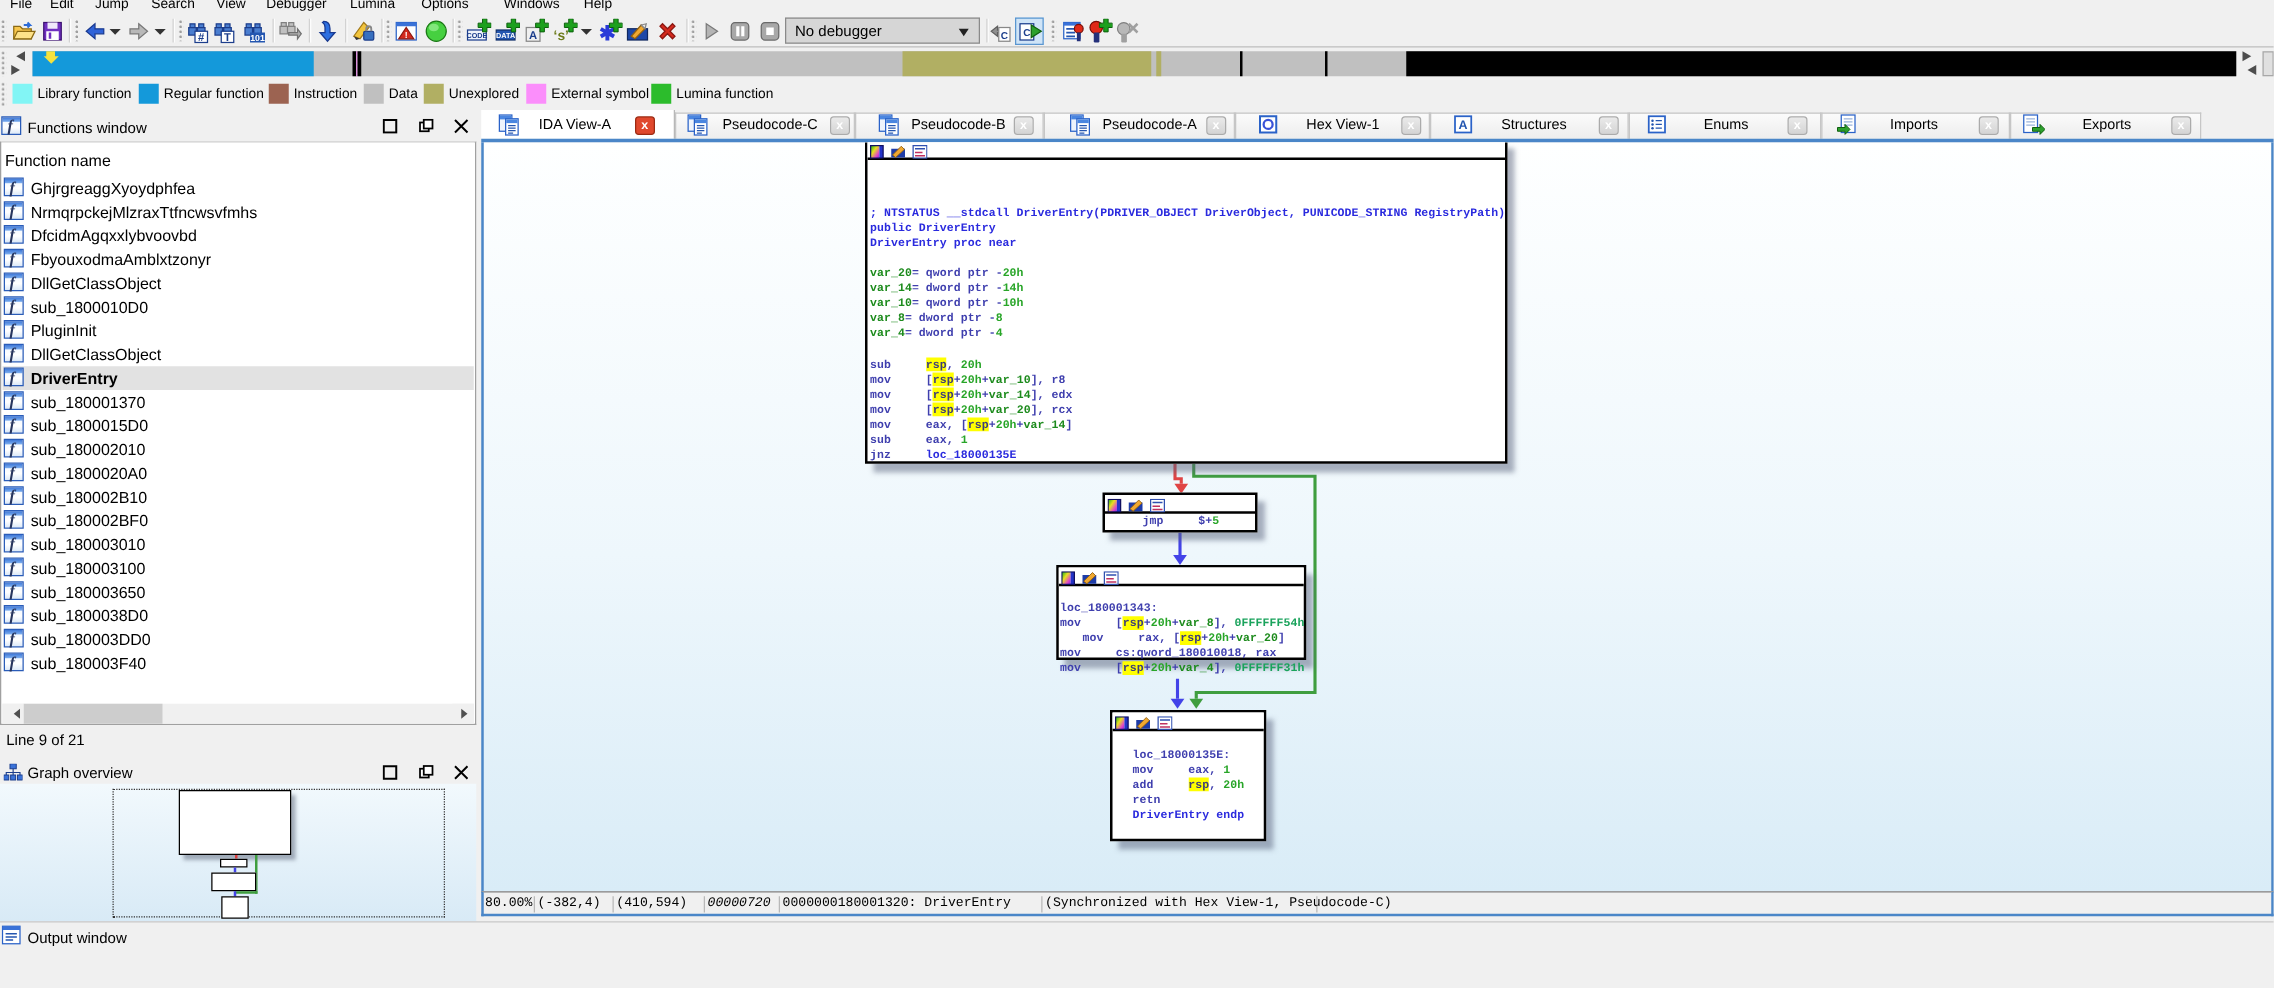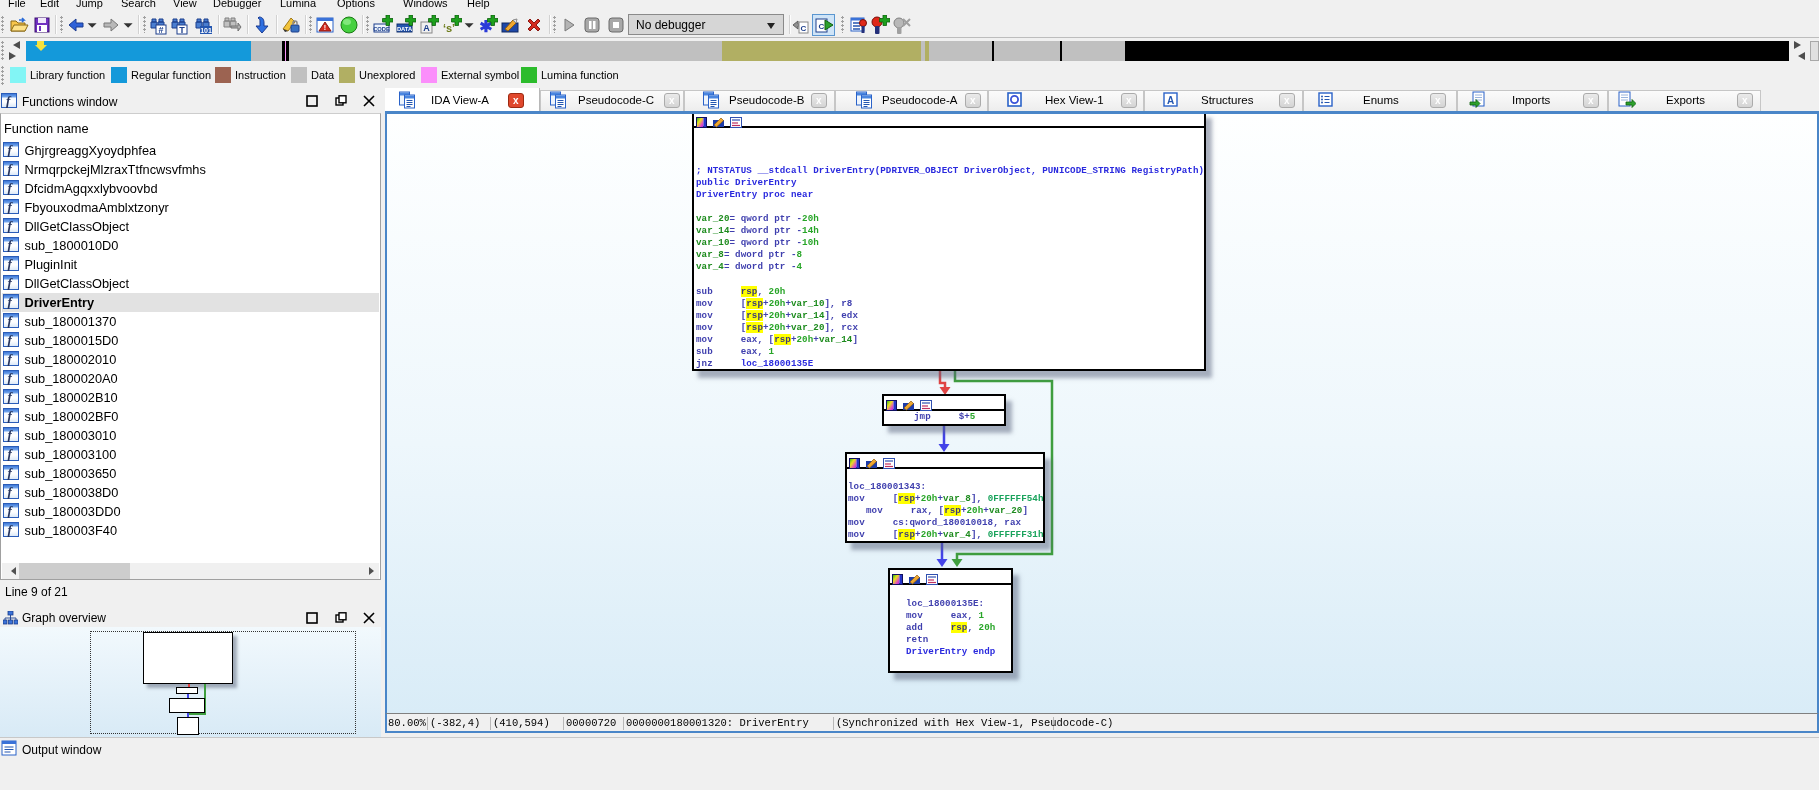--- a/index.html
+++ b/index.html
@@ -555,21 +555,21 @@
             <rect x="0.5" y="0.5" width="10" height="10" fill="none" stroke="#101060"></rect>
             <rect x="17" y="3" width="11" height="7" fill="#1e3ca8"></rect>
             <path d="M18 8 L25 1 L27.5 3.5 L20.5 10 Z" fill="#f0a830" stroke="#905f10" stroke-width="0.7"></path>
             <rect x="34.5" y="0.5" width="11" height="10" fill="#fff" stroke="#3050b0"></rect>
             <path d="M36 3 h8" stroke="#3050b0" stroke-width="1.2"></path>
             <path d="M36 6 h6" stroke="#c03060" stroke-width="1.2"></path>
             <path d="M36 8.5 h8" stroke="#c03060" stroke-width="1.2"></path>
           </svg></div>
 <div class="code abs" style="left:30px;top:15.4px;"><span class="n">jmp     $+</span><span class="num">5</span></div>
 </div>
-<div class="abs" style="left:458px;top:338px;width:200px;height:91px;background:#fff;border:2px solid #000;box-shadow:6px 7px 4px rgba(90,100,125,0.5);">
+<div class="abs" style="left:458px;top:338px;width:200px;height:76px;background:#fff;border:2px solid #000;box-shadow:6px 7px 4px rgba(90,100,125,0.5);">
 <div class="abs" style="left:0;top:0;width:196px;height:15px;border-bottom:2px solid #000;background:#fff;"></div>
 <div class="abs" style="left:2px;top:1px;width:46px;height:11px;"><svg width="46" height="11" viewBox="0 0 46 11">
             <defs>
               <linearGradient id="pal" x1="0" y1="0" x2="1" y2="1">
                 <stop offset="0" stop-color="#18b018"></stop>
                 <stop offset="0.4" stop-color="#e8e020"></stop>
                 <stop offset="0.75" stop-color="#e048c8"></stop>
                 <stop offset="1" stop-color="#8828e0"></stop>
               </linearGradient>
             </defs>
@@ -614,21 +614,21 @@
 <div class="code abs" style="left:16px;top:40.1px;"><span class="n">mov     eax, </span><span class="num">1</span></div>
 <div class="code abs" style="left:16px;top:52.2px;"><span class="n">add     </span><span class="hl">rsp</span><span class="n">, </span><span class="num">20h</span></div>
 <div class="code abs" style="left:16px;top:64.3px;"><span class="n">retn</span></div>
 <div class="code abs" style="left:16px;top:76.39999999999999px;"><span class="b">DriverEntry endp</span></div>
 </div>
 </div>
 <div class="abs" style="left:0;top:625px;width:1434px;height:20px;background:#f0f0f0;border:2px solid #4a86c8;border-top:1px solid #808080;">
 <div class="abs mono" style="left:1px;top:3px;width:40px;height:13px;border-right:1px solid #b8b8b8;font-size:10.5px;color:#000;white-space:pre;">80.00%</div>
 <div class="abs mono" style="left:43px;top:3px;width:61px;height:13px;border-right:1px solid #b8b8b8;font-size:10.5px;color:#000;white-space:pre;">(-382,4)</div>
 <div class="abs mono" style="left:106px;top:3px;width:71px;height:13px;border-right:1px solid #b8b8b8;font-size:10.5px;color:#000;white-space:pre;">(410,594)</div>
-<div class="abs mono" style="left:179px;top:3px;width:58px;height:13px;border-right:1px solid #b8b8b8;font-size:10.5px;color:#000;white-space:pre;">00000720</div>
+<div class="abs mono" style="left:179px;top:3px;width:58px;height:13px;border-right:1px solid #b8b8b8;font-size:10.5px;color:#000;white-space:pre;font-style:italic;">00000720</div>
 <div class="abs mono" style="left:239px;top:3px;width:208px;height:13px;border-right:1px solid #b8b8b8;font-size:10.5px;color:#000;white-space:pre;">0000000180001320: DriverEntry</div>
 <div class="abs mono" style="left:449px;top:3px;width:218px;height:13px;border-right:1px solid #b8b8b8;font-size:10.5px;color:#000;white-space:pre;">(Synchronized with Hex View-1, Pseudocode-C)</div>
 </div>
 </div>
 <div class="abs" style="left:0;top:737px;width:1819px;height:53px;">
 <div class="abs" style="left:0;top:0;width:1819px;height:22px;background:#f0f0f0;border-top:1px solid #c8c8c8;">
 <svg class="abs" style="left:1px;top:2px;" width="16" height="16" viewBox="0 0 16 16">
         <rect x="1" y="1" width="14" height="14" fill="#fff" stroke="#2a62c8"></rect>
         <rect x="1" y="1" width="14" height="3" fill="#3a72d8"></rect>
         <path d="M3.5 7 h9 M3.5 9.5 h9 M3.5 12 h6" stroke="#2456b0" stroke-width="1.2"></path>

